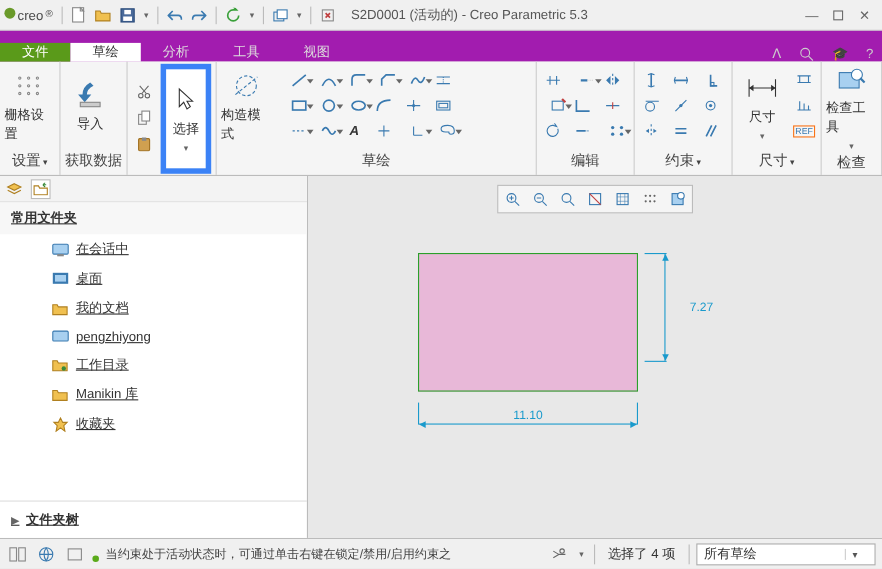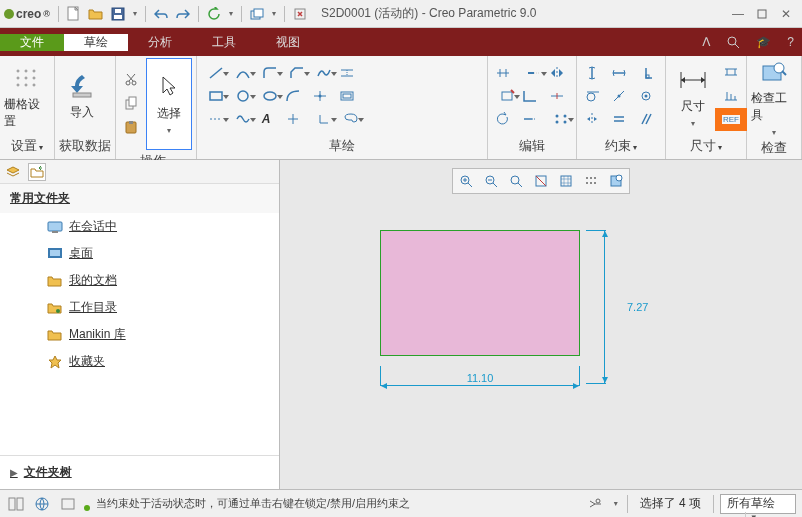--- a/index.html
+++ b/index.html
@@ -1,27 +1,27 @@
 <!DOCTYPE html>
 <html><head>
 <meta charset="utf-8">
 <style>
 * { box-sizing: border-box; margin: 0; padding: 0; font-family: "Microsoft YaHei", "Segoe UI", sans-serif; }
 body { width: 802px; height: 517px; background: #e8e8e8; overflow: hidden; font-size: 12px; color: #333; }
 
 .titlebar { height: 28px; background: #f0f0f0; display: flex; align-items: center; padding: 0 4px; border-bottom: 1px solid #ccc; }
-.app-logo { font-weight: bold; color: #4a4a4a; margin-right: 4px; display: flex; align-items: center; gap: 2px; }
+.app-logo { font-weight: normal; color: #4a4a4a; margin-right: 4px; display: flex; align-items: flex-start; gap: 2px; }
 .logo-dot { width: 10px; height: 10px; background: #6a9a2a; border-radius: 50%; display: inline-block; }
 .tb-btn { width: 20px; height: 20px; display: flex; align-items: center; justify-content: center; margin: 0 1px; cursor: pointer; }
 .tb-sep-v { width: 1px; height: 16px; background: #bbb; margin: 0 4px; }
 .doc-title { margin-left: 10px; color: #555; flex: 0 0 auto; }
 .title-spacer { flex: 1; }
 .win-btn { width: 24px; height: 20px; display: flex; align-items: center; justify-content: center; color: #666; cursor: pointer; }
 
-.ribbon-tabs { height: 28px; background: #7f1d1d; display: flex; align-items: center; color: #ddd; }
+.ribbon-tabs { height: 28px; background: #a21caf; display: flex; align-items: flex-end; color: #ddd; }
 .rtab { padding: 0 20px; display: flex; align-items: center; cursor: pointer; }
 .rtab.file { background: #5a9a1a; color: #fff; }
 .rtab.active { background: #fff; color: #333; }
 .rtab-spacer { flex: 1; }
 .rtab-right { padding: 0 8px; display: flex; align-items: center; cursor: pointer; color: #ccc; }
 
 .ribbon { height: 104px; background: #f5f5f5; display: flex; border-bottom: 1px solid #bbb; }
 .rgroup { border-right: 1px solid #ccc; display: flex; flex-direction: column; padding: 2px 4px; }
 .rgroup-body { flex: 1; display: flex; align-items: center; gap: 4px; }
 .rgroup-label { text-align: center; font-size: 13px; color: #444; padding: 2px 0; }
@@ -65,21 +65,21 @@
 .dim-v .line::before, .dim-v .line::after { content: ""; position: absolute; left: -3px; border-left: 3px solid transparent; border-right: 3px solid transparent; }
 .dim-v .line::before { top: 0; border-bottom: 6px solid #1a9acc; }
 .dim-v .line::after { bottom: 0; border-top: 6px solid #1a9acc; }
 .dim-v .val { position: absolute; left: 22px; top: 50%; transform: translateY(-50%); }
 
 .statusbar { height: 28px; background: #f0f0f0; border-top: 1px solid #bbb; display: flex; align-items: center; padding: 0 6px; gap: 6px; }
 .sb-ico { width: 20px; height: 18px; display: flex; align-items: center; justify-content: center; cursor: pointer; }
 .sb-msg { flex: 1; display: flex; align-items: flex-end; gap: 6px; color: #444; font-size: 11px; }
 .green-dot { width: 6px; height: 6px; background: #5aaa1a; border-radius: 50%; }
 .sb-sep { width: 1px; height: 18px; background: #bbb; }
-.sel-combo { display: flex; align-items: center; border: 1px solid #aaa; background: #fff; height: 20px; flex-direction: column; }
+.sel-combo { display: flex; align-items: center; border: 1px solid #aaa; background: #fff; height: 20px; }
 .sel-combo span { padding: 0 20px 0 6px; }
 .sel-combo .cb-arrow { width: 16px; border-left: 1px solid #ccc; text-align: center; color: #555; font-size: 9px; cursor: pointer; }
 </style>
 </head>
 <body>
 
 <div class="titlebar">
   <span class="app-logo">
       <span class="logo-dot"></span>
       <span>creo</span>
@@ -131,21 +131,21 @@
       </svg>
     </span>
   <span class="tb-btn" style="width:10px;color:#666;font-size:8px">▾</span>
   <span class="tb-sep-v"></span>
   <span class="tb-btn">
       <svg width="12" height="12">
         <rect x="1" y="1" width="10" height="10" fill="none" stroke="#888"></rect>
         <path d="M4 4 L8 8 M8 4 L4 8" stroke="#c04040" stroke-width="1.5"></path>
       </svg>
     </span>
-  <span class="doc-title">S2D0001 (活动的) - Creo Parametric 9.0</span>
+  <span class="doc-title">S2D0001 (活动的) - Creo Parametric 5.3</span>
   <span class="title-spacer"></span>
   <span class="win-btn">—</span>
   <span class="win-btn">
       <svg width="10" height="10">
         <rect x="1" y="1" width="8" height="8" fill="none" stroke="#666"></rect>
       </svg>
     </span>
   <span class="win-btn">✕</span>
 </div>
 
@@ -223,36 +223,45 @@
               <rect x="5" y="1" width="7" height="9" fill="#fff" stroke="#888"></rect>
             </svg>
           </span>
         <span class="mini">
             <svg width="14" height="14">
               <rect x="2" y="2" width="10" height="11" rx="1" fill="#d0a050" stroke="#a07020"></rect>
               <rect x="5" y="1" width="4" height="3" fill="#888"></rect>
             </svg>
           </span>
       </div>
-      <div class="big-btn" style="border:1px solid #3b82f6;background:#fff;padding:14px 6px">
+      <div class="big-btn" style="border:5px solid #3b82f6;background:#fff;padding:14px 6px">
         <span class="big-ico">
             <svg width="20" height="24">
               <path d="M4 2 L4 18 L8 14 L11 20 L14 18 L11 13 L16 13 Z" fill="#fff" stroke="#333"></path>
             </svg>
           </span>
         <span>选择</span>
         <span style="font-size:8px;color:#666">▾</span>
       </div>
     </div>
     <div class="rgroup-label dd">操作</div>
   </div>
 
 
   <div class="rgroup" style="flex:1">
     <div class="rgroup-body" style="gap:10px">
+      <div class="big-btn">
+        <span class="big-ico">
+            <svg width="28" height="24">
+              <circle cx="14" cy="12" r="9" fill="none" stroke="#3a7ab0" stroke-dasharray="3 2"></circle>
+              <path d="M4 20 L24 4" stroke="#3a7ab0" stroke-dasharray="3 2"></path>
+            </svg>
+          </span>
+        <span>构造模式</span>
+      </div>
       <div class="grid6">
         <span class="mini dd">
             <svg width="16" height="14">
               <path d="M2 12 L14 2" stroke="#3a7ab0" stroke-width="1.5"></path>
             </svg>
           </span>
         <span class="mini dd">
             <svg width="16" height="14">
               <path d="M2 12 Q8 0 14 12" fill="none" stroke="#3a7ab0" stroke-width="1.5"></path>
             </svg>
@@ -481,21 +490,21 @@
             <svg width="16" height="12">
               <path d="M2 3 L14 3 M2 9 L14 9 M4 3 L4 9 M12 3 L12 9" stroke="#3a7ab0"></path>
             </svg>
           </span>
         <span class="mini">
             <svg width="16" height="12">
               <path d="M2 10 L14 10 M4 10 L4 2 M8 10 L8 4 M12 10 L12 6" stroke="#3a7ab0"></path>
             </svg>
           </span>
         <span class="mini">
-            <span style="font-size:8px;border:7px solid #f97316;padding:0 1px;color:#3a7ab0">REF</span>
+            <span style="font-size:8px;border:1px solid #f97316;padding:0 1px;color:#3a7ab0">REF</span>
           </span>
       </div>
     </div>
     <div class="rgroup-label dd">尺寸</div>
   </div>
 
   <div class="rgroup">
     <div class="rgroup-body">
       <div class="big-btn">
         <span class="big-ico">
@@ -546,20 +555,26 @@
           <span>桌面</span>
         </div>
       <div class="lp-item">
           <span class="fico"><svg width="16" height="14">
               <path d="M1 3 L5 3 L6 5 L14 5 L14 12 L1 12 Z" fill="#f0c050" stroke="#b08020"></path>
             </svg></span>
           <span>我的文档</span>
         </div>
       <div class="lp-item">
           <span class="fico"><svg width="16" height="14">
+              <rect x="1" y="2" width="14" height="9" rx="1" fill="#a8d0f0" stroke="#3a7ab0"></rect>
+            </svg></span>
+          <span>pengzhiyong</span>
+        </div>
+      <div class="lp-item">
+          <span class="fico"><svg width="16" height="14">
               <path d="M1 3 L5 3 L6 5 L14 5 L14 12 L1 12 Z" fill="#f0c050" stroke="#b08020"></path>
               <circle cx="11" cy="10" r="2" fill="#3a8a3a"></circle>
             </svg></span>
           <span>工作目录</span>
         </div>
       <div class="lp-item">
           <span class="fico"><svg width="16" height="14">
               <path d="M1 3 L5 3 L6 5 L14 5 L14 12 L1 12 Z" fill="#f0c050" stroke="#b08020"></path>
             </svg></span>
           <span>Manikin 库</span>
@@ -631,21 +646,21 @@
 
     <div class="sketch">
       <div class="rect"></div>
       <div class="dim-h" style="left:0;top:136px;width:200px">
         <div class="ext"></div>
           <div class="line">
             <span class="val">11.10</span>
           </div>
           <div class="ext"></div>
       </div>
-      <div class="dim-v" style="left:206px;top:0;height:154px">
+      <div class="dim-v" style="left:206px;top:0;height:99px">
         <div class="ext"></div>
           <div class="line">
             <span class="val">7.27</span>
           </div>
           <div class="ext"></div>
       </div>
     </div>
   </div>
 </div>
 

